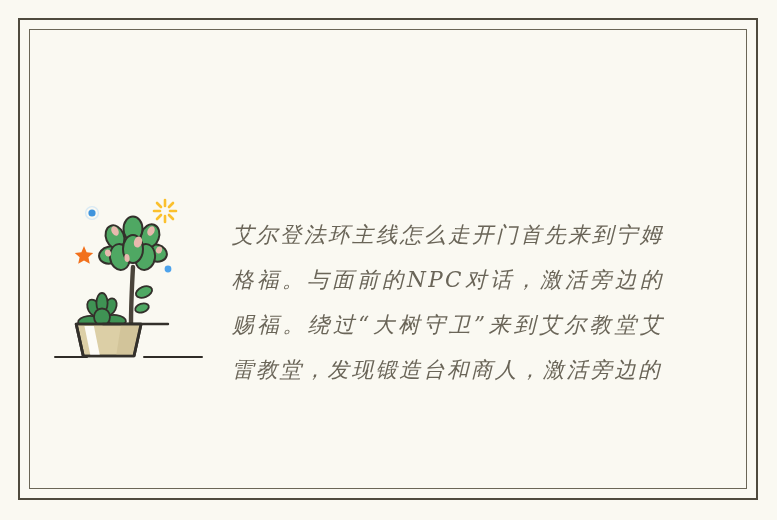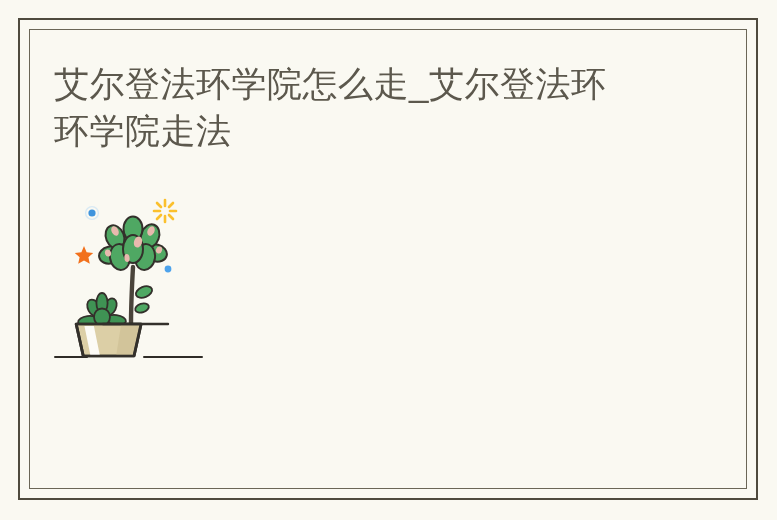--- a/index.html
+++ b/index.html
@@ -90,22 +90,20 @@
   }
 </style>
 </head>
 <body>
 
 <div id="page">
 
   <div class="frame-outer"></div>
   <div class="frame-inner"></div>
 
-  <div class="title">艾尔登法环学院怎么走_艾尔登法环
-环学院走法</div>
 
   <div class="illustration">
     <svg width="172" height="180" viewBox="0 0 172 180" xmlns="http://www.w3.org/2000/svg">
 
       <g>
         <circle cx="40" cy="20" r="3.6" fill="#3f94dd"></circle>
         <circle cx="40" cy="20" r="6.4" fill="none" stroke="#bcdcf6" stroke-width="1.4" opacity="0.55"></circle>
         <circle cx="116" cy="76" r="3.4" fill="#4da3ec"></circle>
 
         <path fill="#f2711c" d="M32 53 l2.6 6.2 6.6 0.7 -4.8 4.4 1.4 6.5 -5.8 -3.4 -5.8 3.4 1.4 -6.5 -4.8 -4.4 6.6 -0.7 z"></path>
@@ -165,14 +163,17 @@
       </g>
 
       <path d="M24 131 L30 163 L73 163 L79 131 Z" fill="#dccfa6" stroke="#33302b" stroke-width="2.4" stroke-linejoin="round" transform="translate(23,0) scale(1.18,1) translate(-23,0)"></path>
       <path d="M31 133 L36 162 L44 162 L39 133 Z" fill="#ffffff" opacity="0.9" transform="translate(23,0) scale(1.18,1) translate(-23,0)"></path>
       <path d="M62 132 L58 162 L72 162 L78 132 Z" fill="#cfc095" opacity="0.75" transform="translate(23,0) scale(1.18,1) translate(-23,0)"></path>
       <path d="M24 131 L30 163 L73 163 L79 131 Z" fill="none" stroke="#33302b" stroke-width="2.4" stroke-linejoin="round" transform="translate(23,0) scale(1.18,1) translate(-23,0)"></path>
       <line x1="51" y1="131" x2="116" y2="131" stroke="#33302b" stroke-width="2.4" stroke-linecap="round"></line>
     </svg>
   </div>
 
+  <div class="body-wrap">
+    <p class="body-text">艾尔登法环主线怎么走开门首先来到宁姆格福。与面前的NPC对话，激活旁边的赐福。绕过“大树守卫”来到艾尔教堂艾雷教堂，发现锻造台和商人，激活旁边的</p>
+  </div>
 
 </div>
 
 </body></html>

